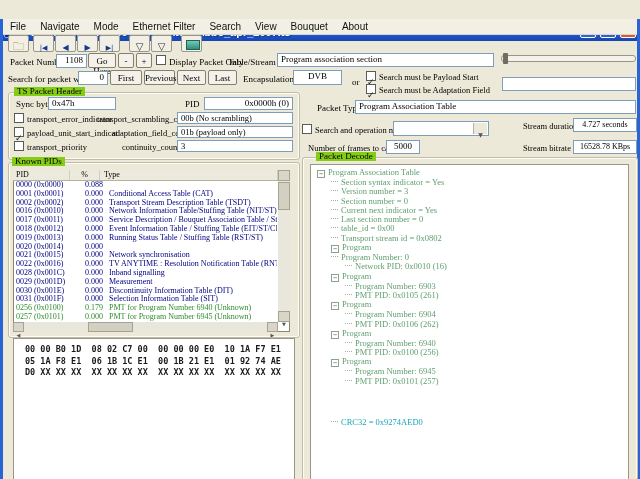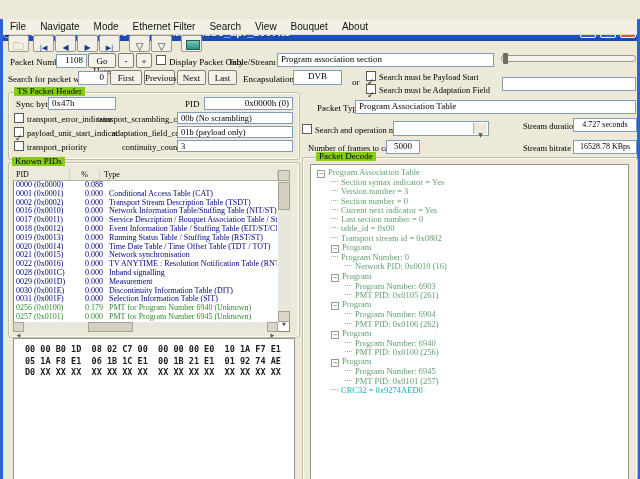--- a/index.html
+++ b/index.html
@@ -227,21 +227,20 @@
         <span class="c2">Event Information Table / Stuffing Table (EIT/ST/CIT)</span>
       </div>
       <div class="lrow navy">
         <span class="c0">0019 (0x0013)</span>
         <span class="c1">0.000</span>
         <span class="c2">Running Status Table / Stuffing Table (RST/ST)</span>
       </div>
       <div class="lrow navy">
         <span class="c0">0020 (0x0014)</span>
         <span class="c1">0.000</span>
-        <span class="c2">Time Date Table / Time Offset Table (TDT / TOT)</span>
       </div>
       <div class="lrow navy">
         <span class="c0">0021 (0x0015)</span>
         <span class="c1">0.000</span>
         <span class="c2">Network synchronisation</span>
       </div>
       <div class="lrow navy">
         <span class="c0">0022 (0x0016)</span>
         <span class="c1">0.000</span>
         <span class="c2">TV ANYTIME : Resolution Notification Table (RNT)</span>
@@ -333,16 +332,16 @@
       <div class="trow" style="padding-left: 34px;"><span class="tdash"></span><span>PMT PID: 0x0105 (261)</span></div>
       <div class="trow" style="padding-left: 20px;"><span class="texp">−</span><span>Program</span></div>
       <div class="trow" style="padding-left: 34px;"><span class="tdash"></span><span>Program Number: 6904</span></div>
       <div class="trow" style="padding-left: 34px;"><span class="tdash"></span><span>PMT PID: 0x0106 (262)</span></div>
       <div class="trow" style="padding-left: 20px;"><span class="texp">−</span><span>Program</span></div>
       <div class="trow" style="padding-left: 34px;"><span class="tdash"></span><span>Program Number: 6940</span></div>
       <div class="trow" style="padding-left: 34px;"><span class="tdash"></span><span>PMT PID: 0x0100 (256)</span></div>
       <div class="trow" style="padding-left: 20px;"><span class="texp">−</span><span>Program</span></div>
       <div class="trow" style="padding-left: 34px;"><span class="tdash"></span><span>Program Number: 6945</span></div>
       <div class="trow" style="padding-left: 34px;"><span class="tdash"></span><span>PMT PID: 0x0101 (257)</span></div>
-      <div class="trow crc" style="padding-left: 20px;"><span class="tdash"></span><span>CRC32 = 0x9274AED0</span></div>
+      <div class="trow crc" style="padding-left: 20px; margin-top: 32px;"><span class="tdash"></span><span>CRC32 = 0x9274AED0</span></div>
     </div>
 
 </div>
 
 </body></html>

